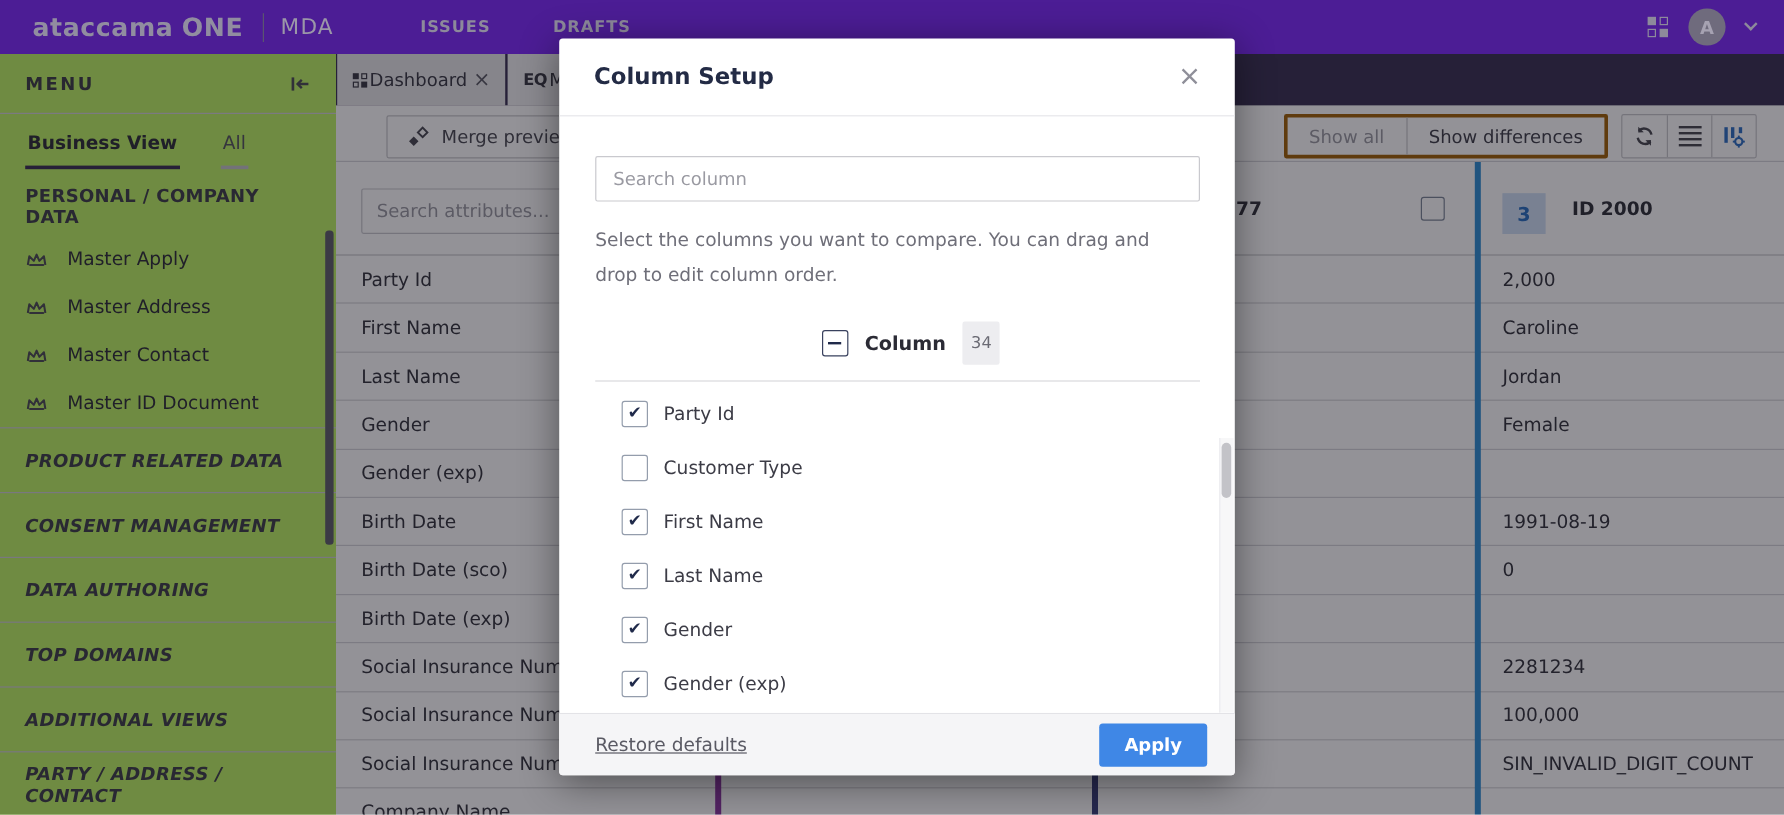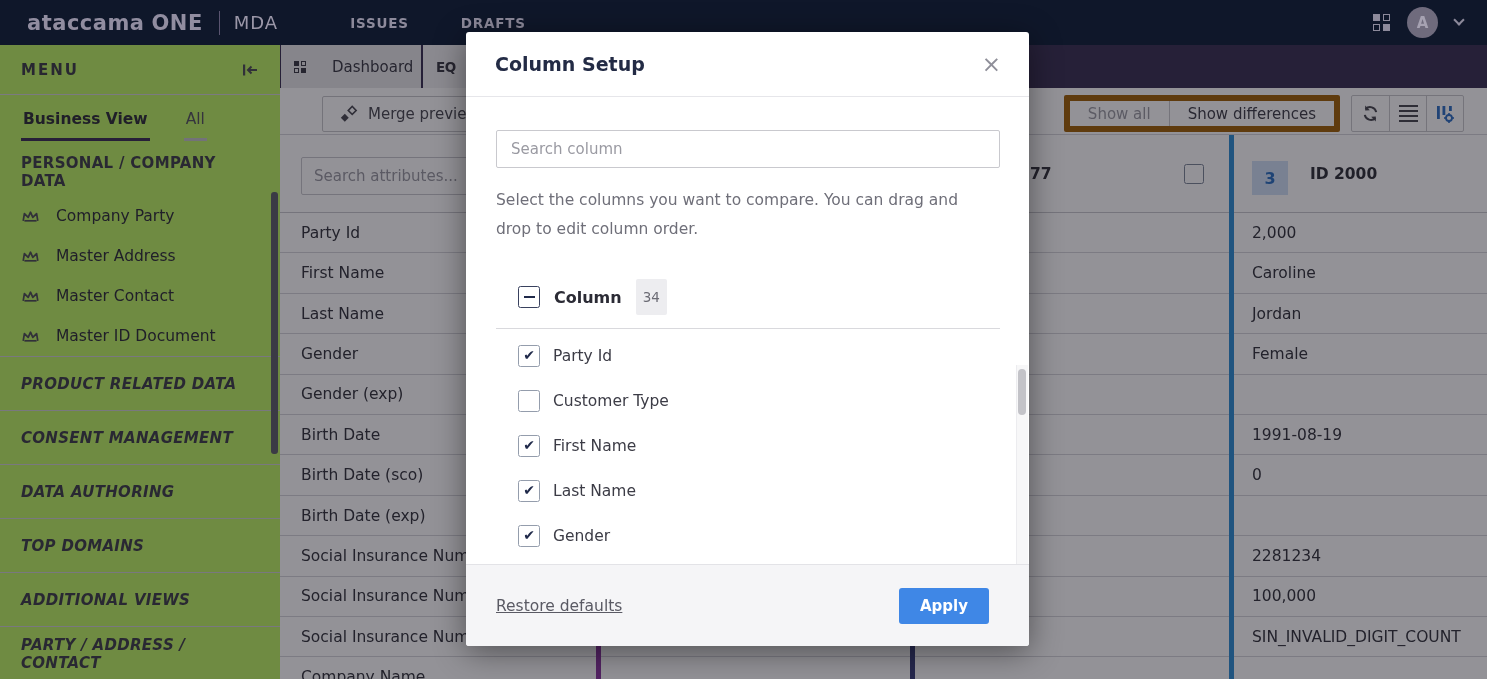--- a/index.html
+++ b/index.html
@@ -1,20 +1,20 @@
 <!DOCTYPE html>
 <html><head>
 <meta charset="utf-8">
 <style>
   * { margin:0; padding:0; box-sizing:border-box; }
   html,body { width:1487px; height:679px; overflow:hidden; }
   body { font-family:"DejaVu Sans","Liberation Sans",sans-serif; background:#fff; position:relative; }
 
   
-  .topbar { position:absolute; top:0; left:0; right:0; height:45px; background:#0f172a; display:flex; align-items:center; z-index:10; }
+  .topbar { position:absolute; top:0; left:0; right:0; height:45px; background:#4c1d95; display:flex; align-items:center; z-index:10; }
   .logo { margin-left:27px; font-size:21px; font-weight:bold; color:#918da0; letter-spacing:.5px; display:flex; align-items:baseline; gap:7px; }
   .logo-divider { width:1px; height:24px; background:#5a5470; margin:0 14px 0 16px; }
   .app-name { font-size:18px; color:#9b97a8; letter-spacing:1px; }
   .topnav { display:flex; gap:52px; margin-left:72px; }
   .nav-item { font-size:13.5px; font-weight:600; letter-spacing:.8px; color:#8d8a9b; cursor:pointer; }
   .topbar-right { margin-left:auto; display:flex; align-items:center; gap:17px; margin-right:24px; }
   .apps-icon { display:grid; grid-template-columns:7px 7px; grid-gap:3px; cursor:pointer; }
   .apps-icon i { width:7px; height:7px; display:block; }
   .apps-icon i.f { background:#8d8a9b; }
   .apps-icon i.o { border:1.6px solid #8d8a9b; }
@@ -33,35 +33,35 @@
   .side-section.bordered { border-top:1px solid #cfcfd3; }
   .side-section.bordered .side-section-label { height:53px;font-style:italic; }
   .side-section:last-child { border-bottom:1px solid #cfcfd3; }
   .side-item { height:40px; display:flex; align-items:center; padding:0 21px; gap:16px; cursor:pointer; }
   .side-item-label { font-size:15.5px; color:#2f2f39; }
   .crown { display:flex; }
   .side-scroll { position:absolute; right:2px; top:147px; width:7px; height:262px; background:#5f5f6a; border-radius:3px; }
 
   
   .tabbar { position:absolute; top:45px; left:280px; right:0; height:43px; background:#3a3153; z-index:1; }
-  .tab { position:absolute; top:0; height:43px; display:flex; align-items:center; padding:0 13px; gap:26px; cursor:pointer; }
+  .tab { position:absolute; top:0; height:43px; display:flex; align-items:center; padding:0 13px; gap:2px; cursor:pointer; }
   .tab1 { left:1px; width:140px; background:#e8e8ea; }
   .tab2 { left:143px; width:240px; background:#f0f0f2; }
   .tab-label { font-size:15px; color:#3a3a44; white-space:nowrap; }
   .tab-close { font-size:17px; color:#5a5a64; margin-left:3px; }
   .grid-icon { display:grid; grid-template-columns:5px 5px; grid-gap:2px; }
   .grid-icon i { width:5px; height:5px; display:block; }
   .grid-icon i.f { background:#3a3a44; }
   .grid-icon i.o { border:1.4px solid #3a3a44; }
   .eq-icon { font-weight:700; font-size:13.5px; color:#3a3a44; letter-spacing:-.5px; }
 
   
   .toolbar { position:absolute; top:88px; left:280px; right:0; height:47px; background:#fff; border-bottom:1px solid #d6d6da; z-index:1; }
   .merge-btn { position:absolute; left:42px; top:8px; height:36px; border:1px solid #c7c7cb; background:#fff; display:flex; align-items:center; gap:10px; padding:0 16px; font-size:15px; color:#4a4a52; border-radius:2px; cursor:pointer; }
-  .view-group { position:absolute; right:147px; top:7px; height:37px; display:flex; border:6px solid #a16207; border-radius:2px; background:#fff;justify-content:center; }
+  .view-group { position:absolute; right:147px; top:7px; height:37px; display:flex; border:3px solid #a16207; border-radius:2px; background:#fff;justify-content:center; }
   .vg-btn { padding:0 18px; display:flex; align-items:center; font-size:15px; cursor:pointer; }
   .vg-btn.dim-label { color:#9b9ba3; }
   .vg-btn.dark-label { color:#3f3f49; border-left:1px solid #c9c9cd; }
   .icon-group { position:absolute; right:23px; top:7px; height:37px; display:flex; border:1px solid #c9c9cd; border-radius:2px; background:#fff; }
   .ig-btn { width:37px; display:flex; align-items:center; justify-content:center; cursor:pointer; }
   .ig-btn + .ig-btn { border-left:1px solid #c9c9cd; }
   .list-icon i { display:block; width:19px; height:2.6px; background:#47474f; margin:2.4px 0; }
 
   
   .table { position:absolute; top:135px; left:280px; width:1207px; height:544px; background:#fff; overflow:hidden; z-index:1; }
@@ -92,30 +92,30 @@
 
   
   .modal { position:absolute; left:466px; top:32px; width:563px; height:614px; background:#fff; z-index:60; border-radius:3px; box-shadow:0 6px 32px rgba(0,0,0,.45); display:flex; flex-direction:column; }
   .modal-header { height:65px; padding:0 28px 0 29px; display:flex; align-items:center; border-bottom:1px solid #e6e6ea; flex:none; }
   .modal-title { font-size:19px; font-weight:600; color:#232b45; }
   .modal-close { margin-left:auto; font-size:23px; color:#8f8f99; cursor:pointer; line-height:1; }
   .modal-body { position:relative; flex:1; padding:33px 29px 0 30px; overflow:hidden; }
   .search-col { width:504px; height:38px; border:1px solid #c9c9ce; border-radius:2px; padding:6px 14px; font-size:15px; color:#3a3b42; font-family:inherit; }
   .search-col::placeholder { color:#9a9aa2; }
   .modal-desc { margin-top:18px; width:502px; font-size:15.5px; color:#6f6f79; line-height:29px; }
-  .group-row { margin-top:35px; display:flex; align-items:center; gap:14px; padding-left:22px; }
+  .group-row { margin-top:24px; display:flex; align-items:center; gap:14px; padding-left:22px;justify-content:center; }
   .group-label { font-size:16px; font-weight:700; color:#2b2b35; }
   .group-count { font-size:13.5px; color:#6b6b74; background:#ededf0; padding:10px 7px; border-radius:2px; }
   .group-divider { margin-top:13px; height:1px; background:#d9d9dd; width:504px; }
   .col-list { margin-top:4px; }
   .col-item { height:45px; display:flex; align-items:center; gap:13px; padding-left:22px; cursor:pointer; }
   .col-item-label { font-size:15.5px; color:#3c3c46; }
   .modal-scroll-track { position:absolute; right:1px; top:268px; bottom:0; width:12px; background:#f7f7f8; border-left:1px solid #ececef; }
   .modal-scroll-thumb { position:absolute; right:2px; top:4px; width:8px; height:46px; background:#c3c3c8; border-radius:4px; }
-  .modal-footer { height:82px; background:#f5f5f7; border-top:1px solid #e3e3e7; display:flex; align-items:center; padding:0 40px 0 30px; flex:none; border-radius:0 0 3px 3px; }
+  .modal-footer { height:52px; background:#f5f5f7; border-top:1px solid #e3e3e7; display:flex; align-items:center; padding:0 23px 0 30px; flex:none; border-radius:0 0 3px 3px; }
   .restore-link { font-size:15.5px; color:#5a5a64; text-decoration:underline; cursor:pointer; }
   .apply-btn { margin-left:auto; background:#3f87e6; color:#fff; font-size:15px; font-weight:700; border:none; border-radius:3px; padding:9px 21px; cursor:pointer; font-family:inherit; }
 </style>
 </head>
 <body>
 
 <div class="topbar">
   <div class="logo">
     <span>ataccama</span>
     <span>ONE</span>
@@ -156,21 +156,21 @@
   <div>
       <div class="side-section">
         <div class="side-section-label">PERSONAL / COMPANY DATA</div>
         <div class="side-item">
           <span class="crown">
             <svg width="19" height="16" viewBox="0 0 19 16">
               <path d="M2.2 12.8 L3.4 5.6 L7.2 9.4 L9.5 4.2 L11.8 9.4 L15.6 5.6 L16.8 12.8" fill="none" stroke="#4d4d55" stroke-width="1.7" stroke-linejoin="round"></path>
               <path d="M3.4 12.8 L15.6 12.8" stroke="#4d4d55" stroke-width="1.7"></path>
             </svg>
           </span>
-          <span class="side-item-label">Company Party</span>
+          <span class="side-item-label">Master Apply</span>
         </div>
         <div class="side-item">
           <span class="crown">
             <svg width="19" height="16" viewBox="0 0 19 16">
               <path d="M2.2 12.8 L3.4 5.6 L7.2 9.4 L9.5 4.2 L11.8 9.4 L15.6 5.6 L16.8 12.8" fill="none" stroke="#4d4d55" stroke-width="1.7" stroke-linejoin="round"></path>
               <path d="M3.4 12.8 L15.6 12.8" stroke="#4d4d55" stroke-width="1.7"></path>
             </svg>
           </span>
           <span class="side-item-label">Master Address</span>
         </div>

